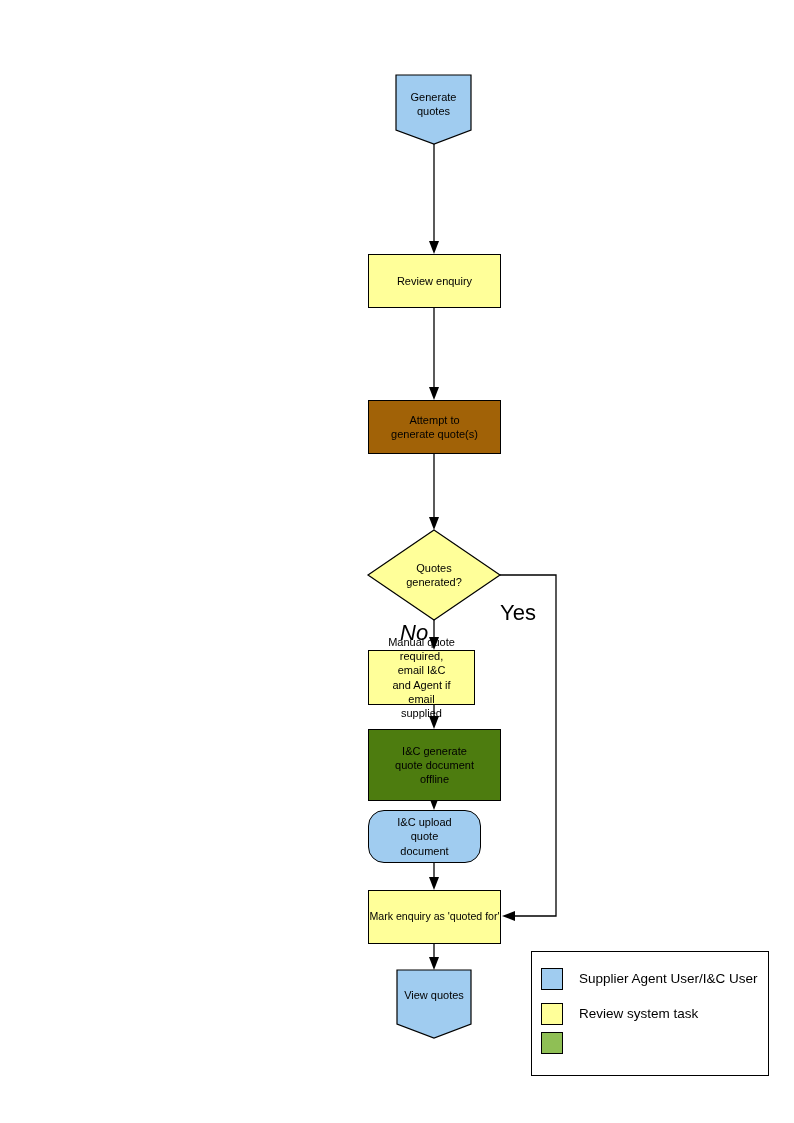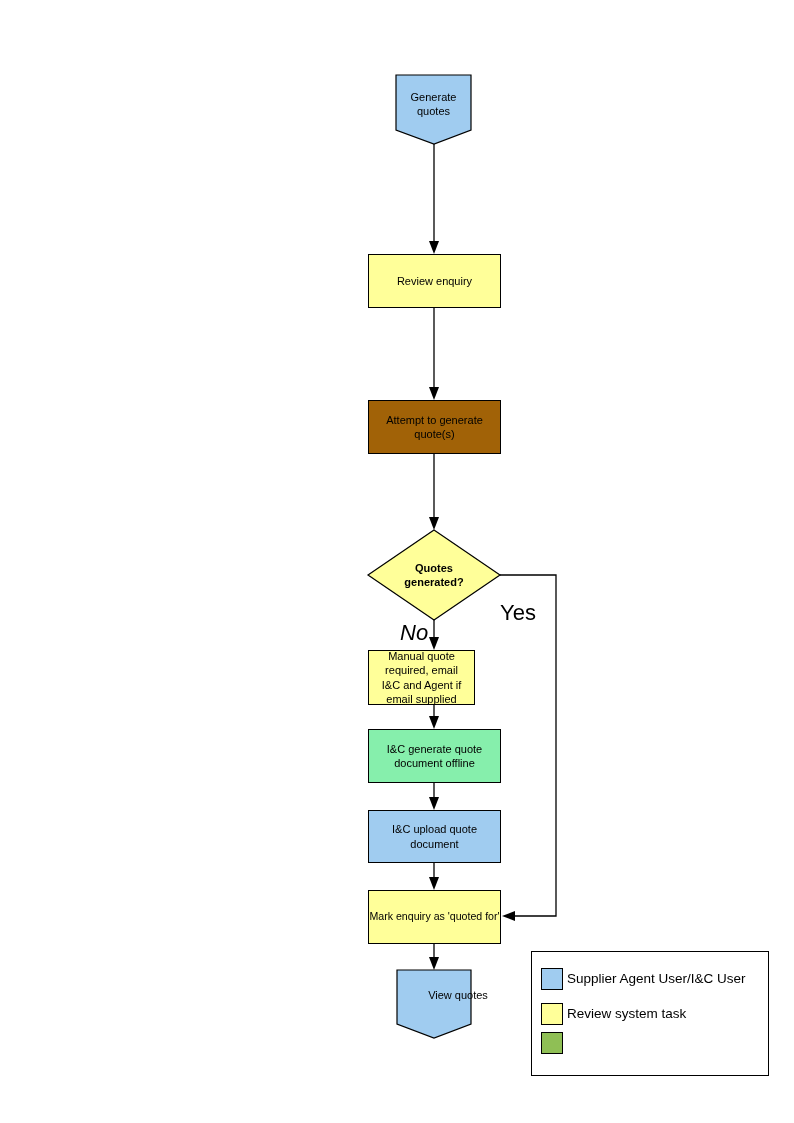--- a/index.html
+++ b/index.html
@@ -7,33 +7,33 @@
     position:relative; width:794px; height:1123px; background:#ffffff;
     font-family:"Liberation Sans", sans-serif; color:#000; overflow:hidden;margin-left:28px;
   }
   svg.layer { position:absolute; left:0; top:0; width:794px; height:1123px; }
   .conn { stroke:#000; stroke-width:1.3; fill:none; }
   .arrow { fill:#000; stroke:none; }
   .shape-outline { stroke:#000; stroke-width:1.2; }
   .process {
     position:absolute; box-sizing:border-box; border:1.5px solid #000;
     display:flex; align-items:center; justify-content:center;
-    text-align:center; font-size:11px; line-height:1.3; padding:12px;
+    text-align:center; font-size:11px; line-height:1.3; padding:19px;
   }
   .overlay-label {
     position:absolute; display:flex; align-items:center; justify-content:center;
     text-align:center; font-size:11px; line-height:1.3; pointer-events:none;
   }
   .nowrap { white-space:nowrap; font-size:10.6px; }
   .branch-label { position:absolute; font-size:22px; line-height:1.05; }
   .legend {
     position:absolute; left:503px; top:951px; width:238px; height:125px;
     box-sizing:border-box; border:1.5px solid #000; background:#fff;
   }
-  .legend-row { position:absolute; left:9px; display:flex; align-items:center; gap:4px; }
+  .legend-row { position:absolute; left:9px; display:flex; align-items:center; gap:16px; }
   .swatch { width:22px; height:22px; box-sizing:border-box; border:1px solid #000; flex:0 0 auto; }
   .legend-label { font-size:13.5px; line-height:1.25; width:188px; }
 </style>
 </head>
 <body>
 
 <div class="page">
 
   <svg class="layer" viewBox="0 0 794 1123">
 
@@ -56,36 +56,36 @@
     <polygon class="arrow" points="401,797 411,797 406,810"></polygon>
     <polygon class="arrow" points="401,877 411,877 406,890"></polygon>
     <polygon class="arrow" points="401,957 411,957 406,970"></polygon>
 
     <polygon class="shape-outline" points="368,75 443,75 443,130 406,144 368,130" fill="#A0CCF0"></polygon>
     <polygon class="shape-outline" points="406,530 472,575 406,620 340,575" fill="#FFFF99"></polygon>
     <polygon class="shape-outline" points="369,970 443,970 443,1024 406,1038 369,1024" fill="#A0CCF0"></polygon>
   </svg>
 
   <div class="overlay-label" style="left:368px; top:80px; width:75px; height:48px;">Generate quotes</div>
-  <div class="overlay-label" style="left:366px; top:552px; width:80px; height:46px;font-weight:bold;">Quotes generated?</div>
-  <div class="overlay-label" style="left:369px; top:973px; width:74px; height:44px;padding-left:24px;">View quotes</div>
+  <div class="overlay-label" style="left:366px; top:552px; width:80px; height:46px;">Quotes generated?</div>
+  <div class="overlay-label" style="left:369px; top:973px; width:74px; height:44px;">View quotes</div>
 
   <div class="process" style="left: 340px; top: 254px; width: 133px; height: 54px; background-color: rgb(255, 255, 153);">
     <span>Review enquiry</span>
   </div>
   <div class="process" style="left: 340px; top: 400px; width: 133px; height: 54px; background-color: #a16207;">
     <span>Attempt to generate quote(s)</span>
   </div>
   <div class="process" style="left: 340px; top: 650px; width: 107px; height: 55px; background-color: rgb(255, 255, 153);">
     <span>Manual quote required, email I&amp;C and Agent if email supplied</span>
   </div>
-  <div class="process" style="left: 340px; top: 729px; width: 133px; height: 54px; background-color: #86efac; align-items: center;">
+  <div class="process" style="left: 340px; top: 729px; width: 133px; height: 72px; background-color: #4d7c0f; align-items: center;">
     <span>I&amp;C generate quote document offline</span>
   </div>
-  <div class="process" style="left: 340px; top: 810px; width: 133px; height: 53px; background-color: rgb(160, 204, 240);">
+  <div class="process" style="left: 340px; top: 810px; width: 113px; height: 53px; background-color: rgb(160, 204, 240); border-radius: 16px;">
     <span>I&amp;C upload quote document</span>
   </div>
   <div class="process" style="left: 340px; top: 890px; width: 133px; height: 54px; background-color: rgb(255, 255, 153);">
     <span class="nowrap">Mark enquiry as 'quoted for'</span>
   </div>
 
   <div class="branch-label" style="left:472px; top:601px;">Yes</div>
   <div class="branch-label" style="left:372px; top:621px;font-style:italic;">No</div>
 
   <div class="legend">

